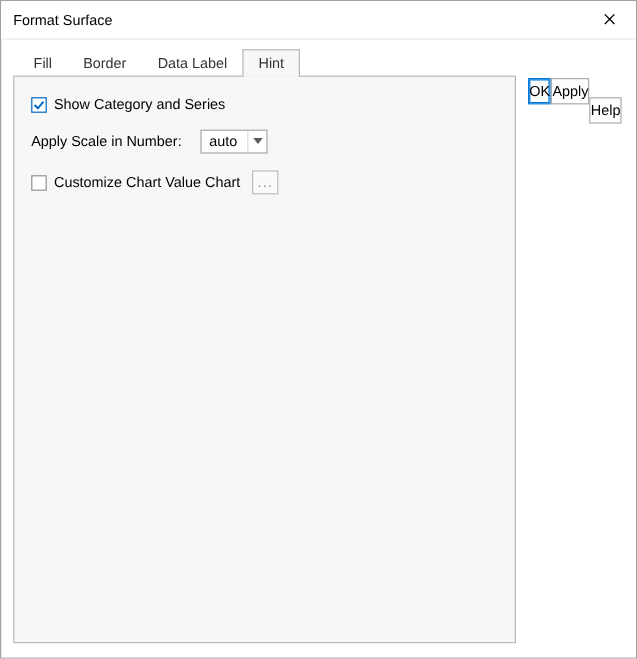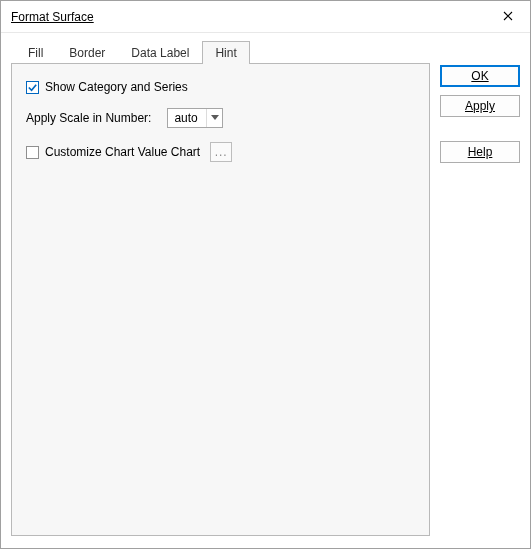--- a/index.html
+++ b/index.html
@@ -19,21 +19,20 @@
     flex-direction: column;
   }
   .titlebar {
     height: 32px;
     display: flex;
     align-items: center;
     justify-content: space-between;
     padding: 0 0 0 10px;
     background: #fff;
     border-bottom: 1px solid #e8e8e8;
-    text-decoration: underline;
   }
   .title {
     font-size: 12px;
   }
   .close-btn {
     width: 44px; height: 30px;
     display: flex; align-items: center; justify-content: center;
     cursor: pointer;
   }
   .close-btn svg { width: 10px; height: 10px; }
@@ -131,23 +130,22 @@
     background: #fafafa;
     margin-left: 10px;
     display: flex; align-items: center; justify-content: center;
     color: #8a8a8a;
     cursor: pointer;
     letter-spacing: 1px;
   }
   .side-col {
     width: 80px;
     display: flex;
-    flex-direction: column;
+    flex-direction: row;
     padding-top: 24px;
-    text-decoration: underline;
   }
   .btn {
     height: 22px;
     border: 1px solid #adadad;
     background: #fdfdfd;
     margin-bottom: 8px;
     display: flex; align-items: center; justify-content: center;
     cursor: pointer;
     font-size: 12px;
   }

